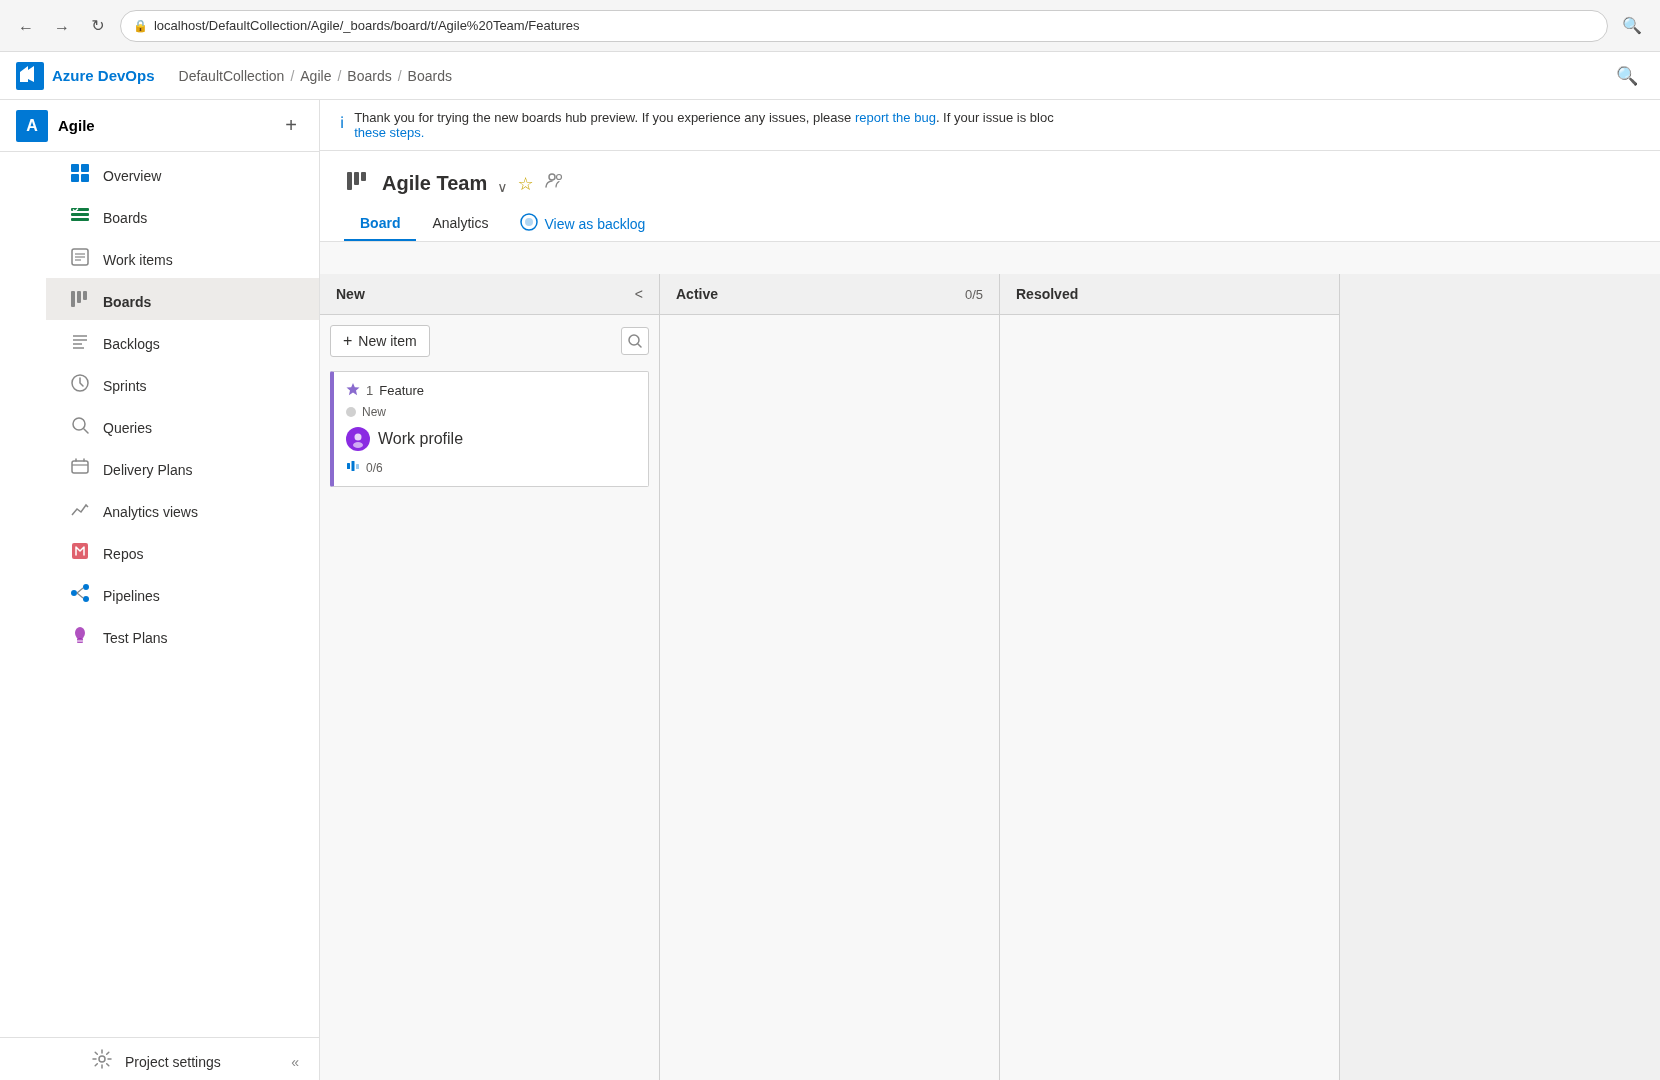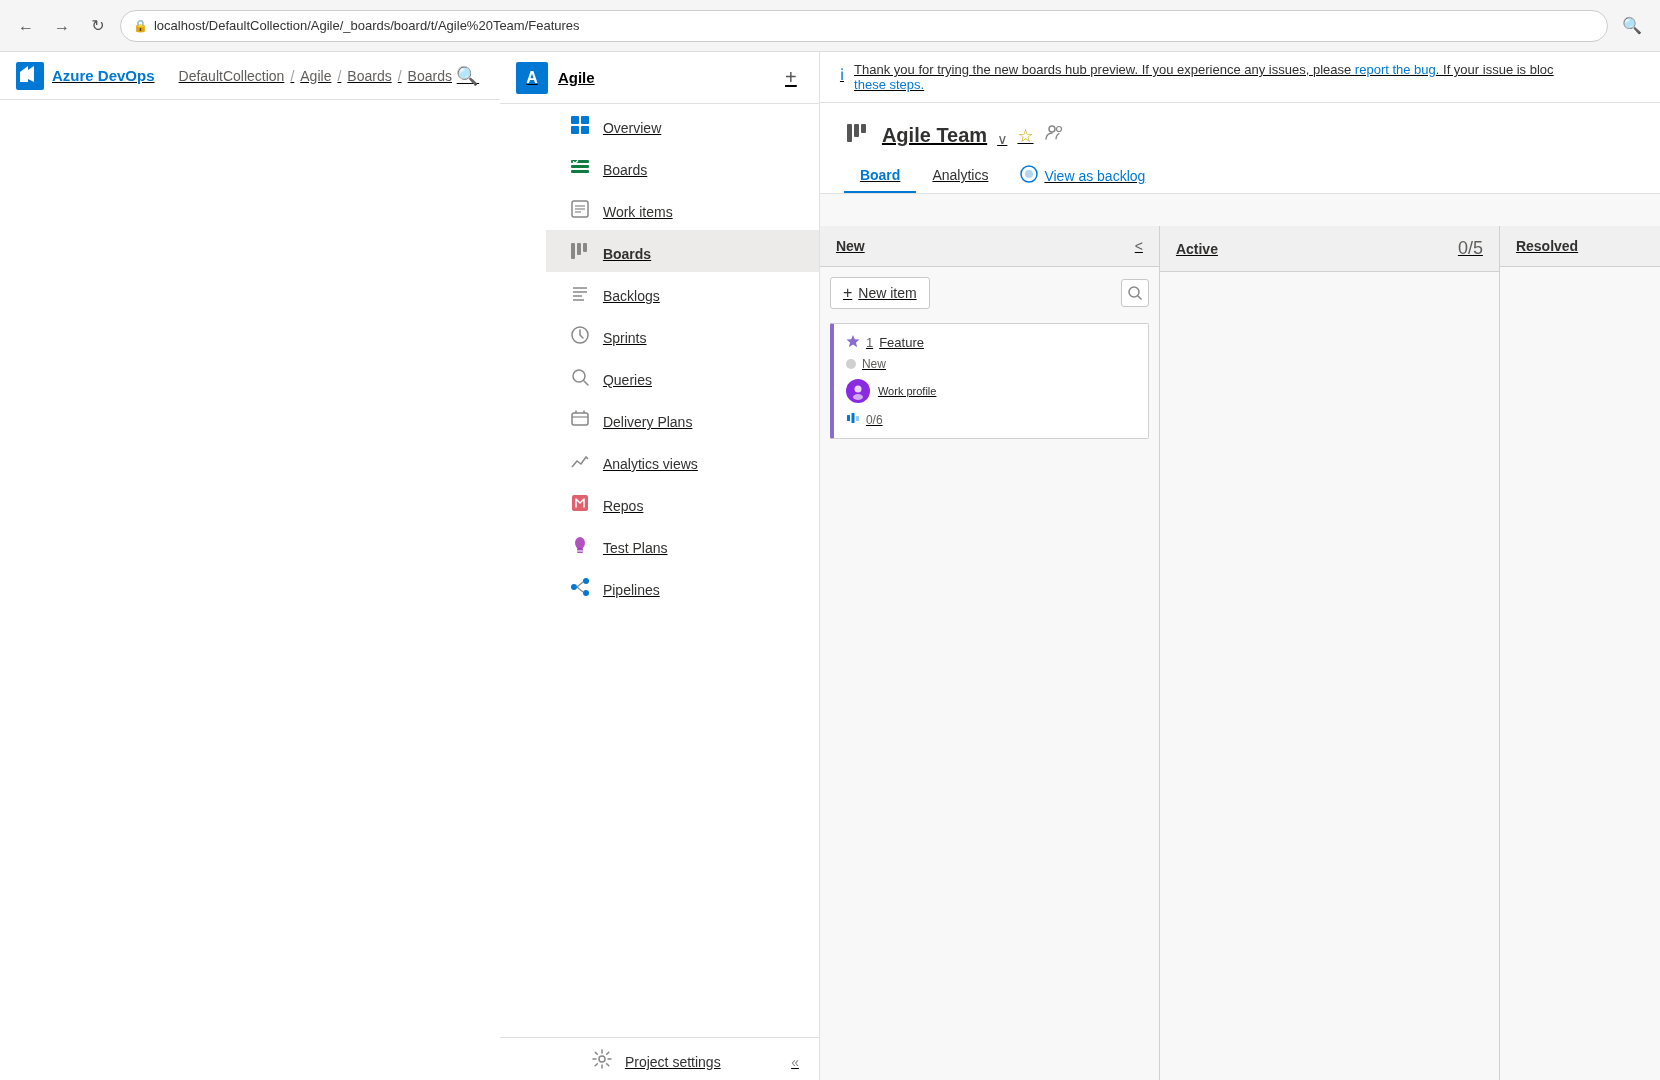--- a/index.html
+++ b/index.html
@@ -41,24 +41,23 @@
       width: 32px; height: 32px;
       border: none; background: none;
       cursor: pointer;
       font-size: 16px;
       color: #555;
     }
 
     
     .app-container {
       display: flex;
-      flex-direction: row;
+      flex-direction: column;
       flex: 1;
       overflow: hidden;
-      text-decoration: underline;
     }
 
     
     .top-nav {
       height: 48px;
       background: #fff;
       border-bottom: 1px solid #e0e0e0;
       display: flex;
       align-items: center;
       padding: 0 16px;
@@ -293,21 +292,21 @@
       flex: 1;
     }
     .column-collapse-btn {
       cursor: pointer;
       color: #605e5c;
       font-size: 14px;
       border: none;
       background: none;
     }
     .column-limit {
-      font-size: 18px;
+      font-size: 13px;
       color: #605e5c;
     }
     .board-column-body {
       flex: 1;
       padding: 10px;
       display: flex;
       flex-direction: column;
       gap: 8px;
       overflow-y: auto;
     }
@@ -378,21 +377,21 @@
     }
     .card-avatar {
       width: 24px; height: 24px;
       border-radius: 50%;
       background: #8a2be2;
       display: flex; align-items: center; justify-content: center;
       color: #fff;
       font-size: 10px;
       font-weight: 700;
     }
-    .card-assignee { font-size: 11px; color: #323130; }
+    .card-assignee { font-size: 16px; color: #323130; }
     .card-progress-row {
       display: flex;
       align-items: center;
       gap: 6px;
     }
     .card-progress-icon { font-size: 14px; color: #0078d4; }
     .card-progress-text { font-size: 12px; color: #605e5c; }
 
     
     .board-column.active-col { background: #f8f8f8; }
@@ -558,39 +557,39 @@
             <rect x="2" y="2" width="16" height="16" rx="2" fill="#d73a49" opacity="0.8"></rect>
             <path d="M6 14V6l4 4 4-4v8" stroke="#fff" stroke-width="1.5" fill="none" stroke-linecap="round" stroke-linejoin="round"></path>
           </svg>
         </span>
         <span>Repos</span>
       </div>
 
       <div class="sidebar-nav-item">
         <span class="nav-icon">
           <svg width="20" height="20" viewBox="0 0 20 20" fill="none">
-            <ellipse cx="10" cy="8" rx="5" ry="6" fill="#9c27b0" opacity="0.8"></ellipse>
-            <rect x="7" y="13" width="6" height="5" rx="1" fill="#9c27b0" opacity="0.8"></rect>
-            <line x1="6" y1="16" x2="14" y2="16" stroke="#fff" stroke-width="1"></line>
-          </svg>
-        </span>
-        <span>Test Plans</span>
-      </div>
-
-      <div class="sidebar-nav-item">
-        <span class="nav-icon">
-          <svg width="20" height="20" viewBox="0 0 20 20" fill="none">
             <circle cx="4" cy="10" r="3" fill="#0078d4"></circle>
             <circle cx="16" cy="4" r="3" fill="#0078d4"></circle>
             <circle cx="16" cy="16" r="3" fill="#0078d4"></circle>
             <line x1="7" y1="10" x2="13" y2="5" stroke="#888" stroke-width="1.2"></line>
             <line x1="7" y1="10" x2="13" y2="15" stroke="#888" stroke-width="1.2"></line>
           </svg>
         </span>
         <span>Pipelines</span>
+      </div>
+
+      <div class="sidebar-nav-item">
+        <span class="nav-icon">
+          <svg width="20" height="20" viewBox="0 0 20 20" fill="none">
+            <ellipse cx="10" cy="8" rx="5" ry="6" fill="#9c27b0" opacity="0.8"></ellipse>
+            <rect x="7" y="13" width="6" height="5" rx="1" fill="#9c27b0" opacity="0.8"></rect>
+            <line x1="6" y1="16" x2="14" y2="16" stroke="#fff" stroke-width="1"></line>
+          </svg>
+        </span>
+        <span>Test Plans</span>
       </div>
 
       <div class="sidebar-footer">
         <div class="sidebar-nav-item">
           <span class="nav-icon">
             <svg width="20" height="20" viewBox="0 0 20 20" fill="none">
               <circle cx="10" cy="10" r="3" stroke="#888" stroke-width="1.5" fill="none"></circle>
               <path d="M10 1v3M10 16v3M1 10h3M16 10h3M3.2 3.2l2.1 2.1M14.7 14.7l2.1 2.1M3.2 16.8l2.1-2.1M14.7 5.3l2.1-2.1" stroke="#888" stroke-width="1.5" stroke-linecap="round"></path>
             </svg>
           </span>

